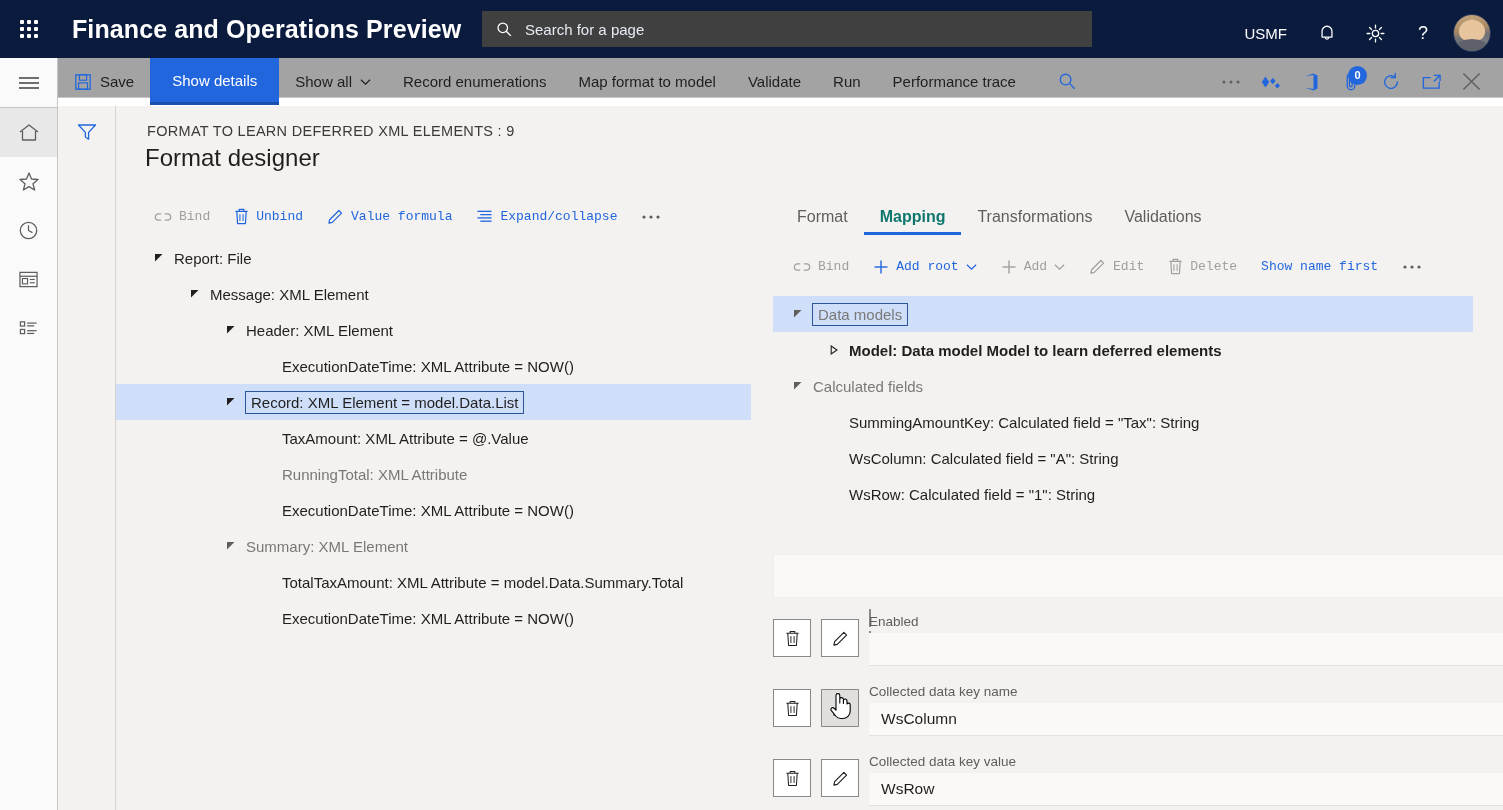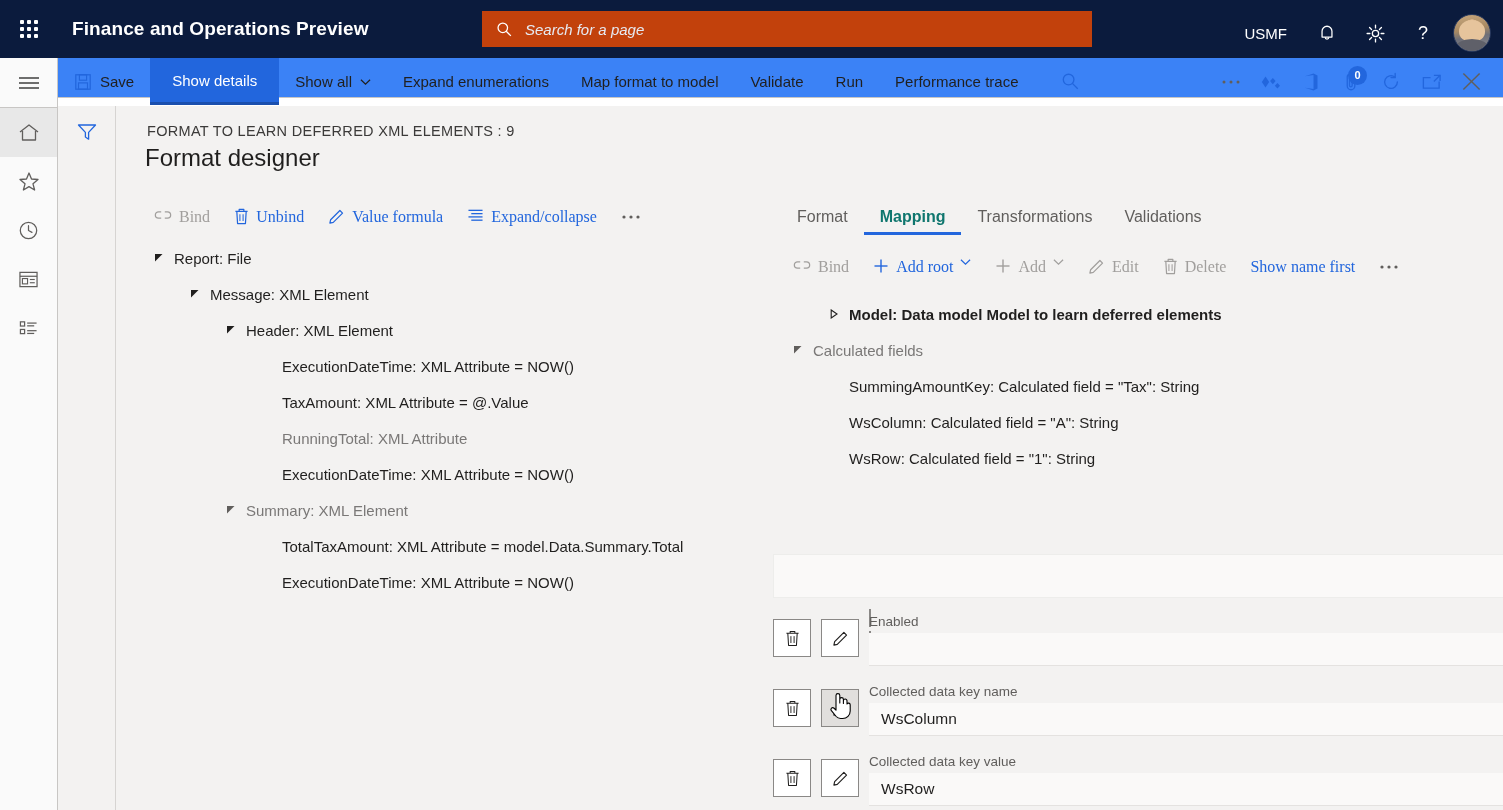--- a/index.html
+++ b/index.html
@@ -20,27 +20,27 @@
     width: 58px; height: 58px;
     display: flex; align-items: center; justify-content: center;
     cursor: pointer;
   }
   .waffle-grid {
     display: grid; grid-template-columns: repeat(3, 4px);
     grid-template-rows: repeat(3, 4px); gap: 3px;
   }
   .waffle-grid i { display: block; width: 4px; height: 4px; background: #ffffff; border-radius: 1px; }
   .app-title {
-    color: #ffffff; font-size: 19px; font-weight: 600;
+    color: #ffffff; font-size: 25px; font-weight: 600;
     margin-left: 14px; letter-spacing: .1px; white-space: nowrap;
   }
   .searchbox {
     position: absolute; left: 482px; top: 11px; width: 610px; height: 36px;
-    background: #c2410c; display: flex; align-items: center;
-    padding-left: 14px; cursor: text; font-style: italic;
+    background: #404040; display: flex; align-items: center;
+    padding-left: 14px; cursor: text;
   }
   .searchbox .ph { color: #e6eaf2; font-size: 15px; margin-left: 12px; }
   .topright {
     position: absolute; right: 0; top: 0; height: 66px;
     display: flex; align-items: center; gap: 0px;
   }
   .topright .company {
     color: #ffffff; font-size: 15px; padding: 0 16px; cursor: pointer; white-space: nowrap;
   }
   .topright .ticon {
@@ -69,21 +69,21 @@
   }
   .rail-item {
     width: 57px; height: 49px; display: flex; align-items: center; justify-content: center;
     cursor: pointer; color: #323130;
   }
   .rail-item.sel { background: #e8e8e8; }
   .rail-sep { height: 1px; background: #c8c6c4; width: 57px; }
   
   .actionpane {
     position: absolute; left: 58px; top: 58px; width: 1445px; height: 40px;
-    background: #3b82f6; border-bottom: 1px solid #c8c6c4;
+    background: #a3a3a3; border-bottom: 1px solid #c8c6c4;
     display: flex; align-items: stretch;
   }
   .ap-btn {
     display: flex; align-items: center; gap: 8px;
     padding: 0 16px; font-size: 15px; color: #201f1e; cursor: pointer;
     border: none; background: transparent; height: 47px;
     white-space: nowrap; font-family: inherit;
   }
   .ap-btn.active {
     background: #2266dd; color: #ffffff;
@@ -123,23 +123,23 @@
   .pagetitle {
     position: absolute; left: 29px; top: 38px;
     font-size: 24px; color: #201f1e; font-weight: 400;
   }
   
   .treebar {
     position: absolute; left: 26px; top: 96px;
     display: flex; align-items: center; gap: 0px;
   }
   .tb-btn {
-    display: flex; align-items: flex-start; gap: 7px;
-    padding: 6px 12px; font-size: 16px; color: #2266dd; cursor: pointer;
-    background: transparent; border: none; font-family: Liberation Serif, serif; white-space: nowrap;
+    display: flex; align-items: center; gap: 7px;
+    padding: 6px 12px; font-size: 13px; color: #2266dd; cursor: pointer;
+    background: transparent; border: none; font-family: Liberation Mono, monospace; white-space: nowrap;
   }
   .tb-btn.disabled { color: #a19f9d; cursor: default; }
   
   .leftpanel {
     position: absolute; left: 0px; top: 134px; width: 635px; height: 570px;
     overflow: hidden;
   }
   .tnode {
     display: flex; align-items: center; height: 36px;
     font-size: 15px; color: #201f1e; cursor: pointer; padding-right: 8px;
@@ -333,21 +333,21 @@
   </button>
 
   <button class="ap-btn">
     <span>Show all</span>
     <svg width="11" height="8" viewBox="0 0 12 8">
       <path d="M1 1.6 L6 6.4 L11 1.6" fill="none" stroke="#201f1e" stroke-width="1.3"></path>
     </svg>
   </button>
 
   <button class="ap-btn">
-    <span>Expand enumerations</span>
+    <span>Record enumerations</span>
   </button>
   <button class="ap-btn">
     <span>Map format to model</span>
   </button>
   <button class="ap-btn">
     <span>Validate</span>
   </button>
   <button class="ap-btn">
     <span>Run</span>
   </button>
@@ -488,20 +488,28 @@
           <svg width="10" height="10" viewBox="0 0 10 10">
             <path d="M1 1 L8.5 1 L1 8.5 Z" fill="#201f1e"></path>
           </svg>
         </span>
         <span class="lbl">Header: XML Element</span>
       </div>
       <div class="tnode" style="padding-left: 144px;">
         <span class="arrow"></span>
         <span class="lbl">ExecutionDateTime: XML Attribute = NOW()</span>
       </div>
+      <div class="tnode sel" style="padding-left: 108px;">
+        <span class="arrow">
+          <svg width="10" height="10" viewBox="0 0 10 10">
+            <path d="M1 1 L8.5 1 L1 8.5 Z" fill="#201f1e"></path>
+          </svg>
+        </span>
+        <span class="lbl">Record: XML Element = model.Data.List</span>
+      </div>
       <div class="tnode" style="padding-left: 144px;">
         <span class="arrow"></span>
         <span class="lbl">TaxAmount: XML Attribute = @.Value</span>
       </div>
       <div class="tnode dim" style="padding-left: 144px;">
         <span class="arrow"></span>
         <span class="lbl">RunningTotal: XML Attribute</span>
       </div>
       <div class="tnode" style="padding-left: 144px;">
         <span class="arrow"></span>
@@ -586,20 +594,28 @@
         <button class="tb-btn">
           <svg width="20" height="6" viewBox="0 0 20 6">
             <circle cx="3" cy="3" r="1.6" fill="#605e5c"></circle>
             <circle cx="10" cy="3" r="1.6" fill="#605e5c"></circle>
             <circle cx="17" cy="3" r="1.6" fill="#605e5c"></circle>
           </svg>
         </button>
       </div>
 
     <div class="rtree" id="mapping-tree-host">
+        <div class="tnode sel dim" style="padding-left: 18px;">
+          <span class="arrow">
+            <svg width="10" height="10" viewBox="0 0 10 10">
+              <path d="M1 1 L8.5 1 L1 8.5 Z" fill="#605e5c"></path>
+            </svg>
+          </span>
+          <span class="lbl">Data models</span>
+        </div>
         <div class="tnode" style="padding-left: 54px; font-weight: bold;">
           <span class="arrow">
             <svg width="10" height="10" viewBox="0 0 10 10">
               <path d="M2.2 1 L8 5 L2.2 9 Z" fill="none" stroke="#201f1e" stroke-width="1.1"></path>
             </svg>
           </span>
           <span class="lbl">Model: Data model Model to learn deferred elements</span>
         </div>
         <div class="tnode dim" style="padding-left: 18px;">
           <span class="arrow">

